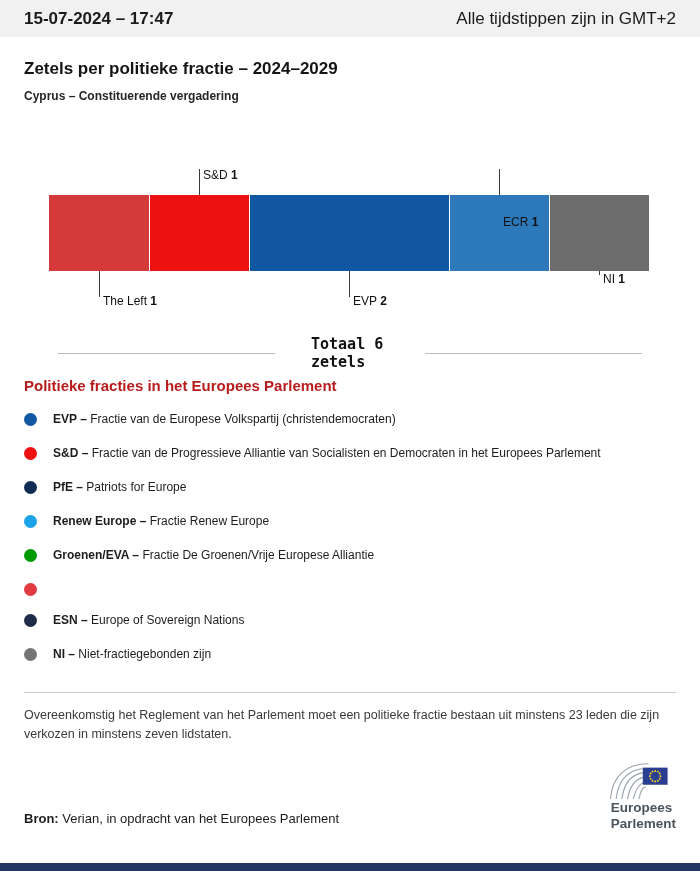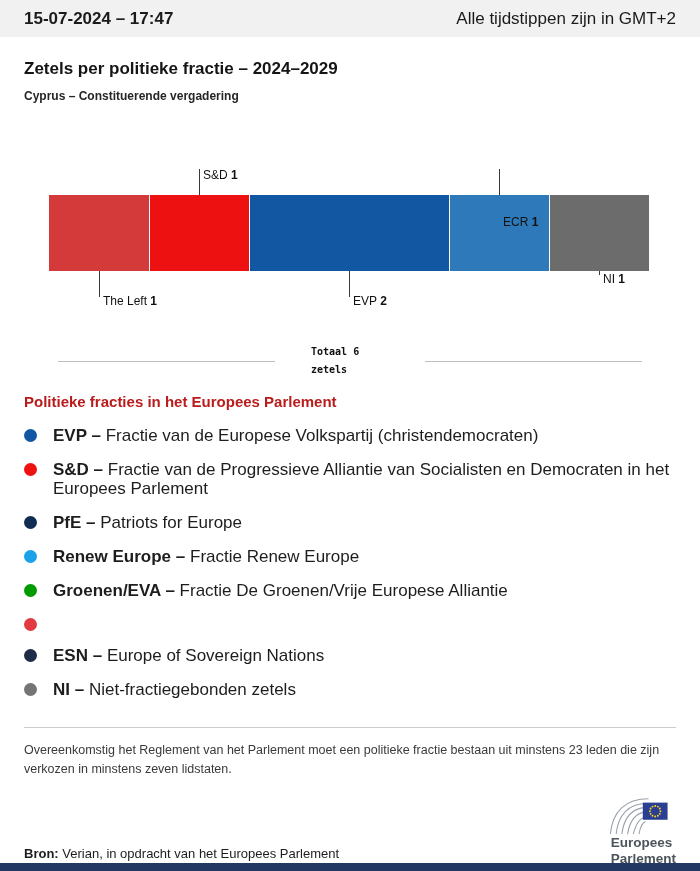--- a/index.html
+++ b/index.html
@@ -22,30 +22,30 @@
   .bar { position:absolute; left:49px; top:60px; width:600px; height:76px; display:flex; }
   .seg { height:100%; }
   .seg + .seg { border-left:1px solid #ffffff; }
   .tick { position:absolute; width:1px; background:#3a3a3a; }
   .seg-label { position:absolute; font-size:12px; white-space:nowrap; color:#111; }
   .seg-label b { font-weight:bold; }
 
   .total-row { display:flex; align-items:center; margin:20px 58px 0; }
   .total-row .hline { flex:1; height:1px; background:#bdbdbd; }
   .total-text {
-    width:130px; margin:8px 10px; padding-left:26px;
+    width:130px; margin:0 10px; padding-left:26px;
     font-family:"DejaVu Sans Mono", monospace; font-weight:bold;
-    font-size:10px; line-height:18px; color:#111;
+    font-size:15px; line-height:18px; color:#111;
   }
 
   .legend-heading { font-size:15px; font-weight:bold; margin:6px 24px 16px; color:#b91c1c; }
   .legend-list { margin:13px 24px 0; }
   .legend-row { display:flex; align-items:flex-start; margin-bottom:15px; }
   .dot { width:13px; height:13px; border-radius:50%; flex:0 0 13px; margin:3px 16px 0 0; background:#999; }
-  .legend-text { font-size:17px; line-height:19px; color:#1d1d1d; }
+  .legend-text { font-size:12px; line-height:19px; color:#1d1d1d; }
   .legend-text b { font-weight:bold; }
 
   .divider { height:1px; background:#cccccc; margin:28px 24px 0; }
   .footnote { font-size:12.5px; line-height:19px; color:#3a3a3a; margin:13px 24px 16px; max-width:652px; }
 
   .bottom-row {
     display:flex; justify-content:space-between; align-items:flex-end;
     margin:16px 24px 0;
   }
   .source { font-size:13px; color:#1d1d1d; padding-bottom:6px; }
@@ -122,21 +122,21 @@
   </div>
   <div class="legend-row">
     <span class="dot" style="background: rgb(225, 58, 65);"></span>
   </div>
   <div class="legend-row">
     <span class="dot" style="background: rgb(31, 44, 72);"></span>
     <p class="legend-text"><b>ESN –</b> <span>Europe of Sovereign Nations</span></p>
   </div>
   <div class="legend-row">
     <span class="dot" style="background: rgb(117, 117, 117);"></span>
-    <p class="legend-text"><b>NI –</b> <span>Niet-fractiegebonden zetels</span></p>
+    <p class="legend-text"><b>NI –</b> <span>Niet-fractiegebonden zijn</span></p>
   </div>
 </div>
 
 <div class="divider"></div>
 
 <p class="footnote">Overeenkomstig het Reglement van het Parlement moet een politieke fractie bestaan uit minstens 23 leden die zijn verkozen in minstens zeven lidstaten.</p>
 
 <div class="bottom-row">
   <p class="source"><b>Bron:</b> <span>Verian, in opdracht van het Europees Parlement</span></p>
 

